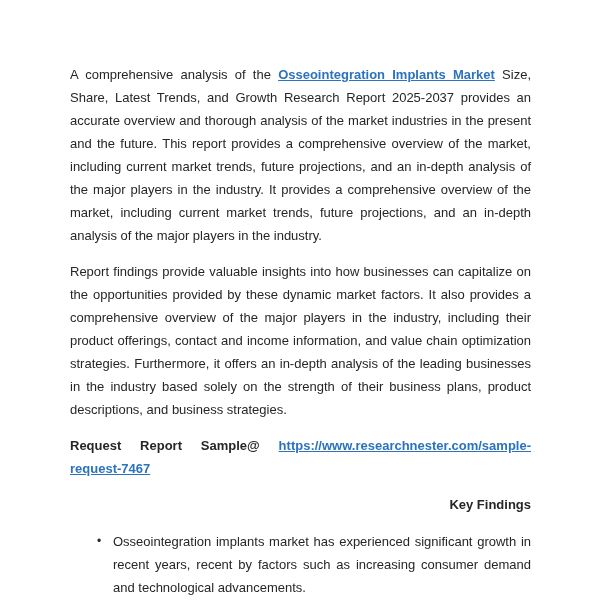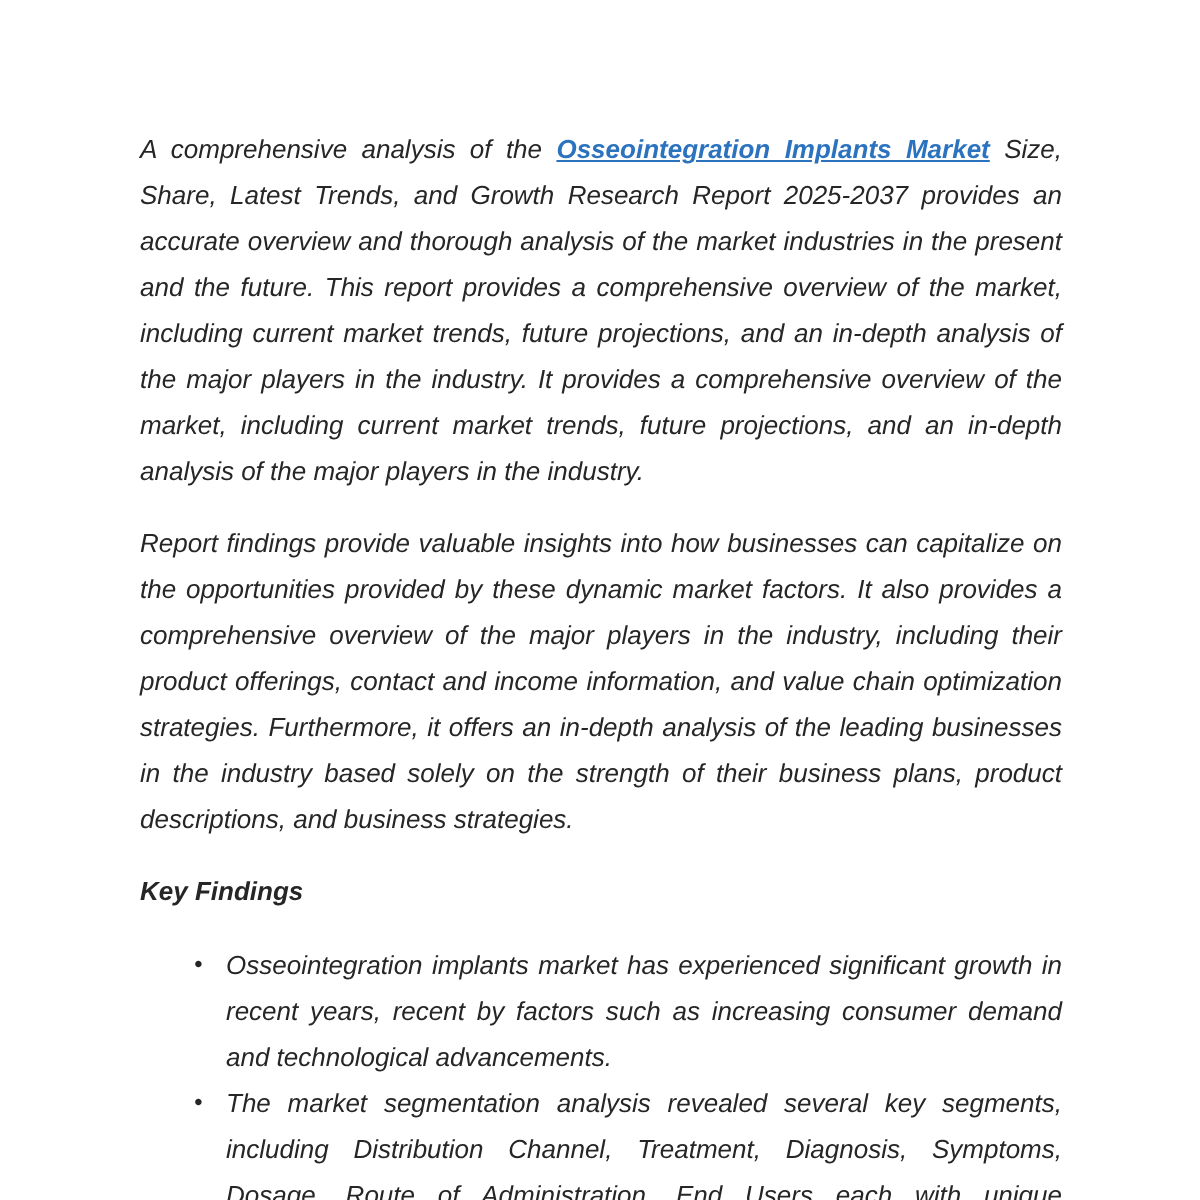--- a/index.html
+++ b/index.html
@@ -13,21 +13,20 @@
     overflow: hidden;
     font-family: "Liberation Sans", sans-serif;
     color: #262626;
   }
   .page {
     box-sizing: border-box;
     width: 600px;
     height: 600px;
     padding: 63px 69px 0 70px;
     background: #ffffff;
-    font-style: italic;
   }
   .doc-par {
     margin: 0 0 13px 0;
     font-size: 13px;
     line-height: 23px;
     text-align: justify;
   }
   .doc-link {
     color: #2b72bf;
     font-weight: 700;
@@ -35,21 +34,21 @@
     cursor: pointer;
   }
   .bold {
     font-weight: 700;
   }
   .heading {
     margin: 1px 0 14px 0;
     font-size: 13px;
     line-height: 23px;
     font-weight: 700;
-    text-align: left;
+    text-align: right;
   }
   .bullet-list {
     margin: 0;
     padding: 0;
     list-style: none;
   }
   .bullet-item {
     display: flex;
     font-size: 13px;
     line-height: 23px;
@@ -67,20 +66,21 @@
 </style>
 </head>
 <body>
 
 <div class="page">
 
   <p class="doc-par"><span>A comprehensive analysis of the </span><a class="doc-link">Osseointegration Implants Market</a><span> Size, Share, Latest Trends, and Growth Research Report 2025-2037 provides an accurate overview and thorough analysis of the market industries in the present and the future. This report provides a comprehensive overview of the market, including current market trends, future projections, and an in-depth analysis of the major players in the industry. It provides a comprehensive overview of the market, including current market trends, future projections, and an in-depth analysis of the major players in the industry.</span></p>
 
   <p class="doc-par">Report findings provide valuable insights into how businesses can capitalize on the opportunities provided by these dynamic market factors. It also provides a comprehensive overview of the major players in the industry, including their product offerings, contact and income information, and value chain optimization strategies. Furthermore, it offers an in-depth analysis of the leading businesses in the industry based solely on the strength of their business plans, product descriptions, and business strategies.</p>
 
+  <p class="doc-par"><span class="bold">Request Report Sample@ </span><a class="doc-link">https://www.researchnester.com/sample-request-7467</a></p>
 
   <p class="heading">Key Findings</p>
 
   <ul class="bullet-list">
     <li class="bullet-item">
       <span class="bullet-marker">•</span>
       <span class="bullet-text">Osseointegration implants market has experienced significant growth in recent years, recent by factors such as increasing consumer demand and technological advancements.</span>
     </li>
     <li class="bullet-item">
       <span class="bullet-marker">•</span>

